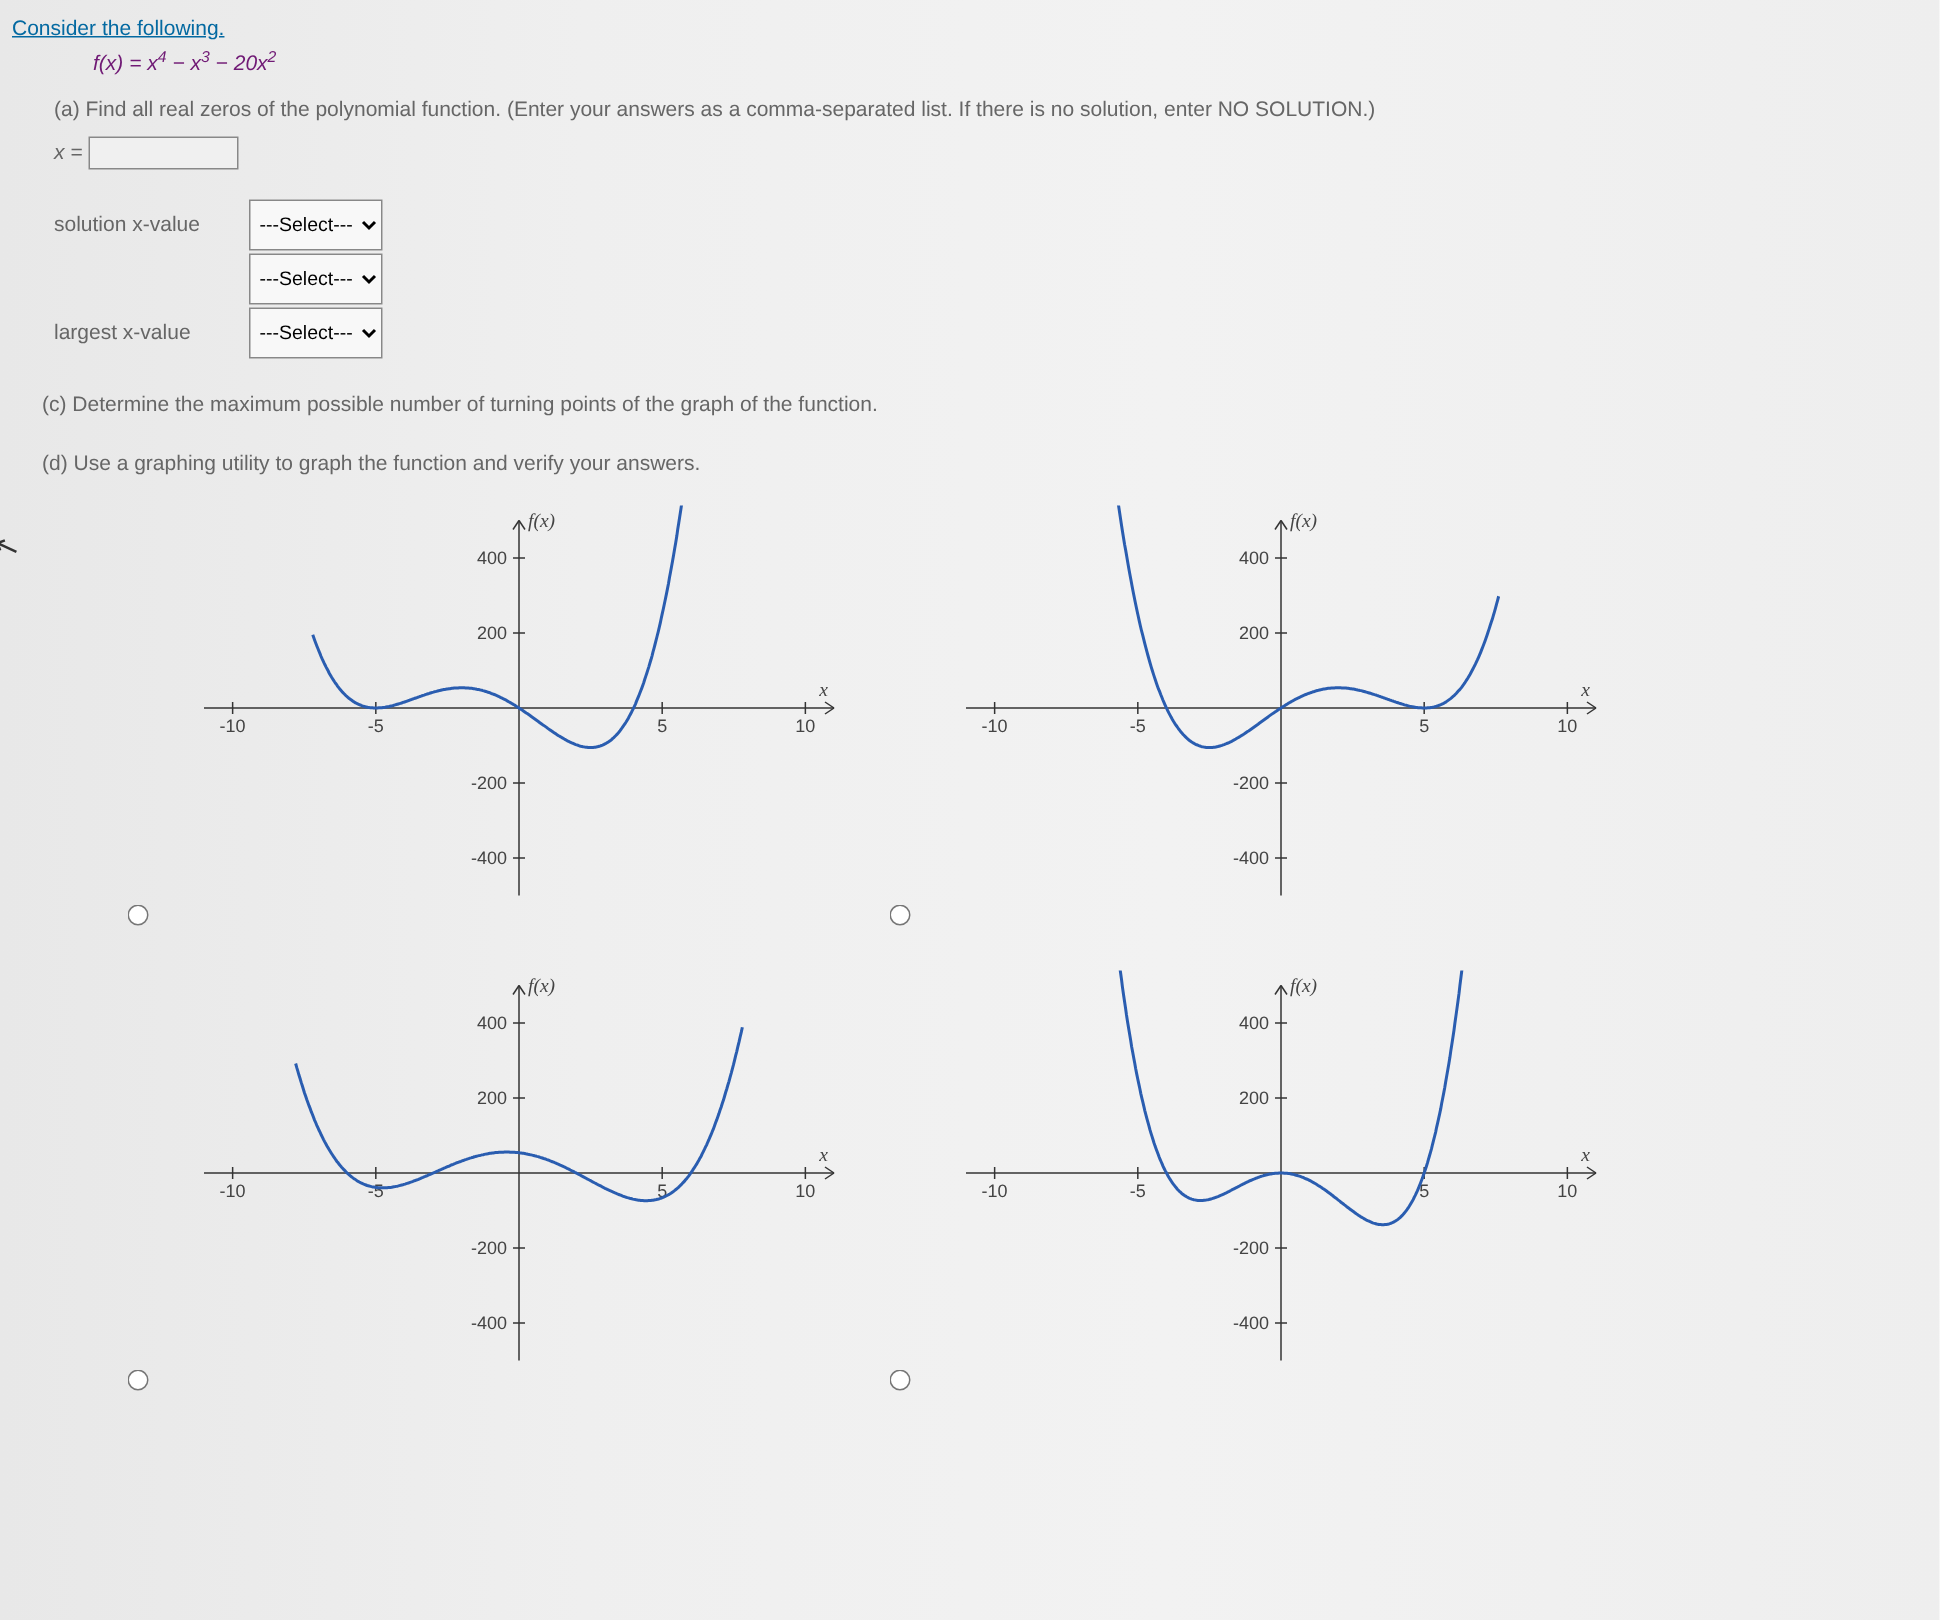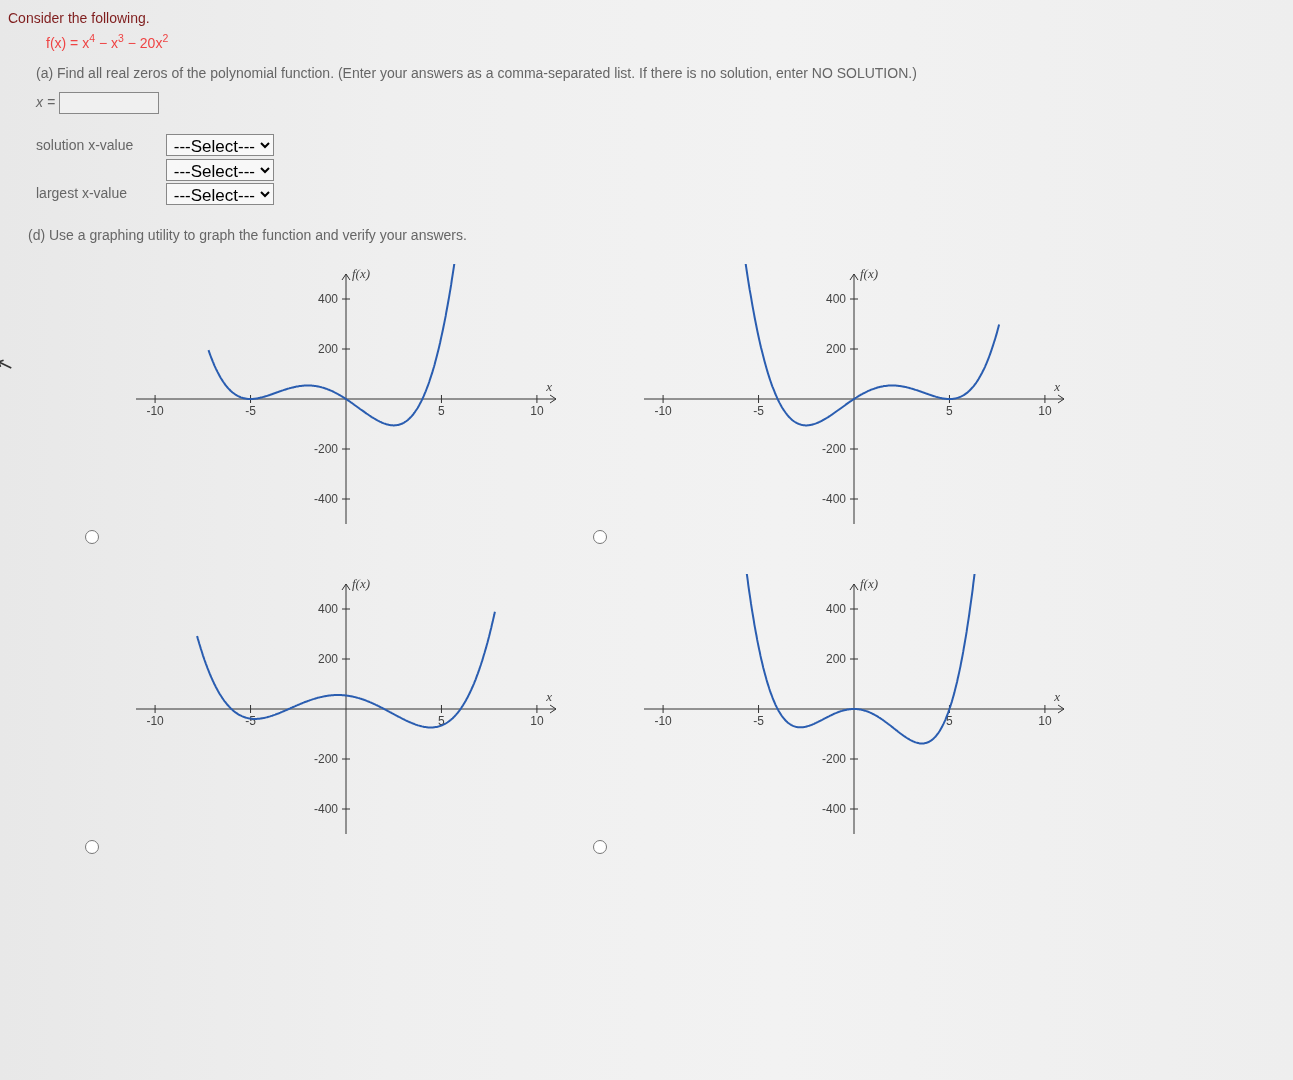--- a/index.html
+++ b/index.html
@@ -6,43 +6,42 @@
   body {
     font-family: Arial, Helvetica, sans-serif;
     font-size: 14px;
     color: #555;
     background: linear-gradient(90deg, #e8e8e8 0%, #efefef 30%, #f2f2f2 60%, #eeeeee 100%);
     padding: 10px 20px 20px 8px;
     min-height: 1080px;
     width: 1293px;
     position: relative;
   }
-  .problem-intro { margin-bottom: 6px; color: #7f1d1d; }
-  .formula { margin-left: 38px; color: #ef4444; margin-bottom: 12px; }
+  .problem-intro { margin-bottom: 6px; color: #0369a1; text-decoration: underline; }
+  .formula { margin-left: 54px; font-style: italic; color: #701a75; margin-bottom: 12px; }
   .formula sup { font-size: 0.75em; }
   .part { margin-left: 28px; margin-bottom: 18px; color: #666; line-height: 1.5; }
   .part-c, .part-d { margin-left: 20px; }
   .inline-label { display: inline-block; color: #666; }
   .eq-label { font-style: italic; }
   .text-input {
     border: 1px solid #888;
     background: #f0f0f0;
     height: 22px;
     vertical-align: middle;
   }
   .w-small { width: 100px; }
   .w-med { width: 120px; }
   .select-box {
     border: 1px solid #888;
     background: #f8f8f8;
-    height: 22px;
-    font-size: 17px;
+    height: 34px;
+    font-size: 13px;
     padding: 1px 2px;
     vertical-align: middle;
-    text-align: right;
   }
   .mult-table { border-collapse: separate; border-spacing: 0 2px; margin-top: 2px; }
   .mult-table td { padding-right: 8px; color: #666; }
   .graph-grid {
     display: grid;
     grid-template-columns: 48px 460px 48px 460px;
     grid-row-gap: 30px;
     margin-left: 60px;
     margin-top: 6px;
     align-items: end;
@@ -93,20 +92,21 @@
     </tr>
     <tr>
       <td><span>largest x-value</span></td>
       <td><select class="select-box"><option>---Select---</option></select></td>
     </tr>
   </tbody>
     </table>
 </div>
 
 <div class="part part-c">
+  <div>(c) Determine the maximum possible number of turning points of the graph of the function.</div>
 </div>
 
 <div class="part part-d">
   <div>(d) Use a graphing utility to graph the function and verify your answers.</div>
 </div>
 
 <div class="graph-grid">
   <div class="radio-cell">
       <input type="radio" name="g" class="radio-input" style="">
     </div>

